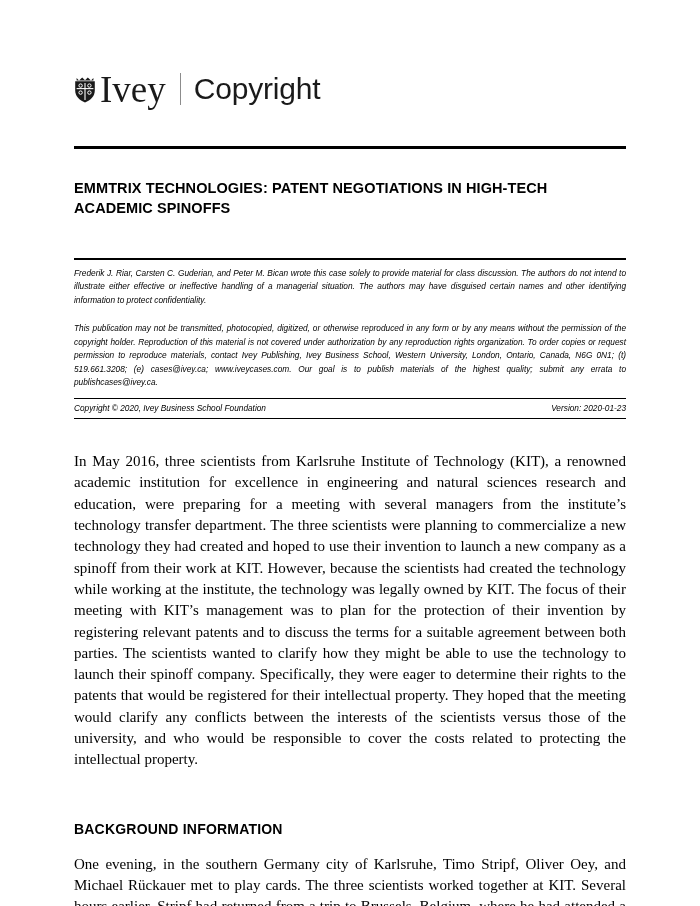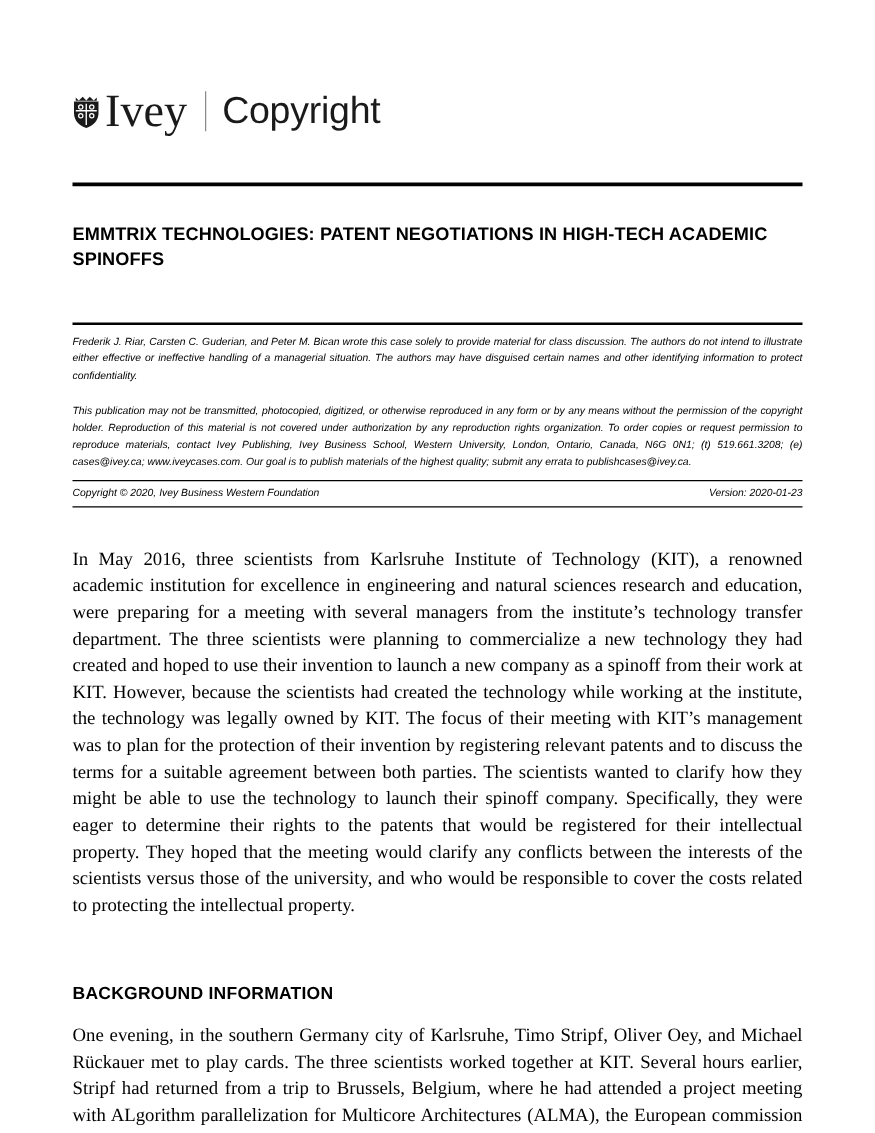--- a/index.html
+++ b/index.html
@@ -14,21 +14,21 @@
     font-family: "Liberation Serif", "DejaVu Serif", serif;
     color: #000000;
     -webkit-font-smoothing: antialiased;
   }
 
   .page {
     position: relative;
     width: 700px;
     height: 906px;
     box-sizing: border-box;
-    padding: 0 58px;
+    padding: 0 74px;
     background: #ffffff;
   }
 
   
   .masthead {
     display: flex;
     align-items: center;
     height: 62px;
     padding-top: 58px;
     box-sizing: content-box;
@@ -181,21 +181,21 @@
   <h1 class="case-title">EMMTRIX TECHNOLOGIES: PATENT NEGOTIATIONS IN HIGH-TECH ACADEMIC SPINOFFS</h1>
 
   <div class="frontmatter">
     <div class="fm-rule-top"></div>
 
     <div class="fm-para fm-authors">Frederik J. Riar, Carsten C. Guderian, and Peter M. Bican wrote this case solely to provide material for class discussion. The authors do not intend to illustrate either effective or ineffective handling of a managerial situation. The authors may have disguised certain names and other identifying information to protect confidentiality.</div>
 
     <div class="fm-para fm-permissions">This publication may not be transmitted, photocopied, digitized, or otherwise reproduced in any form or by any means without the permission of the copyright holder. Reproduction of this material is not covered under authorization by any reproduction rights organization. To order copies or request permission to reproduce materials, contact Ivey Publishing, Ivey Business School, Western University, London, Ontario, Canada, N6G 0N1; (t) 519.661.3208; (e) cases@ivey.ca; www.iveycases.com. Our goal is to publish materials of the highest quality; submit any errata to publishcases@ivey.ca.</div>
 
     <div class="fm-copyright-wrap">
-      <span class="fm-copyright">Copyright © 2020, Ivey Business Western Foundation</span>
+      <span class="fm-copyright">Copyright © 2020, Ivey Business School Foundation</span>
       <span class="fm-version">Version: 2020-01-23</span>
     </div>
   </div>
 
   <div class="body-block">
     <p class="body-para">In May 2016, three scientists from Karlsruhe Institute of Technology (KIT), a renowned academic institution for excellence in engineering and natural sciences research and education, were preparing for a meeting with several managers from the institute’s technology transfer department. The three scientists were planning to commercialize a new technology they had created and hoped to use their invention to launch a new company as a spinoff from their work at KIT. However, because the scientists had created the technology while working at the institute, the technology was legally owned by KIT. The focus of their meeting with KIT’s management was to plan for the protection of their invention by registering relevant patents and to discuss the terms for a suitable agreement between both parties. The scientists wanted to clarify how they might be able to use the technology to launch their spinoff company. Specifically, they were eager to determine their rights to the patents that would be registered for their intellectual property. They hoped that the meeting would clarify any conflicts between the interests of the scientists versus those of the university, and who would be responsible to cover the costs related to protecting the intellectual property.</p>
 
     <div class="spacer-pre-heading"></div>
 
     <h2 class="section-heading">BACKGROUND INFORMATION</h2>

